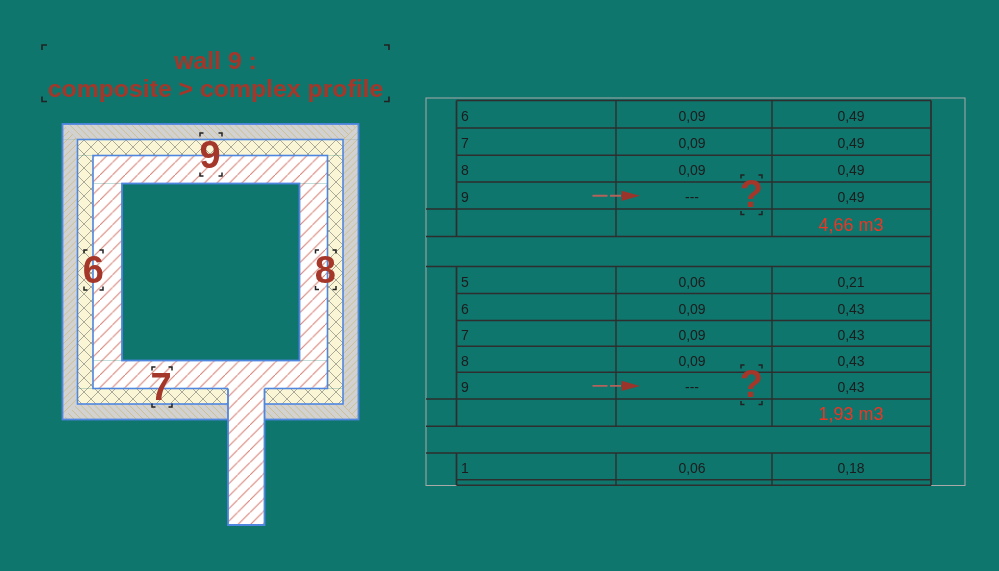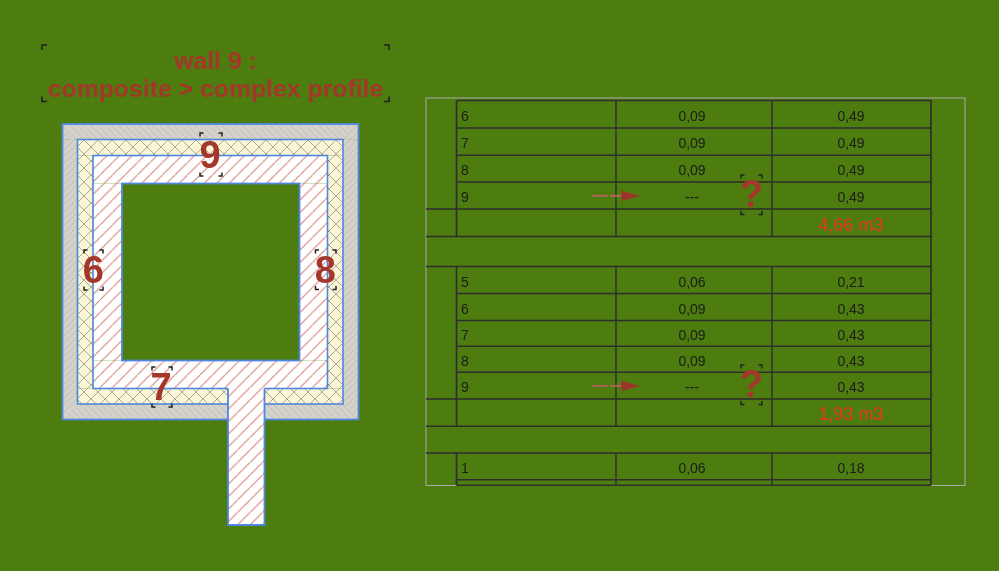--- a/index.html
+++ b/index.html
@@ -1,16 +1,16 @@
 <!DOCTYPE html>
 <html><head>
 <meta charset="utf-8">
 <style>
   html,body{margin:0;padding:0;background:#fff;}
-  .page{position:relative;width:999px;height:571px;background:#4d7c0f;overflow:hidden;
+  .page{position:relative;width:999px;height:571px;background:#0f766e;overflow:hidden;
         font-family:"Liberation Sans",sans-serif;}
   svg{position:absolute;left:0;top:0;}
   text{font-family:"Liberation Sans",sans-serif;}
 </style>
 </head>
 <body>
 <div class="page">
 <svg width="999" height="571" viewBox="0 0 999 571">
 <defs>
 

